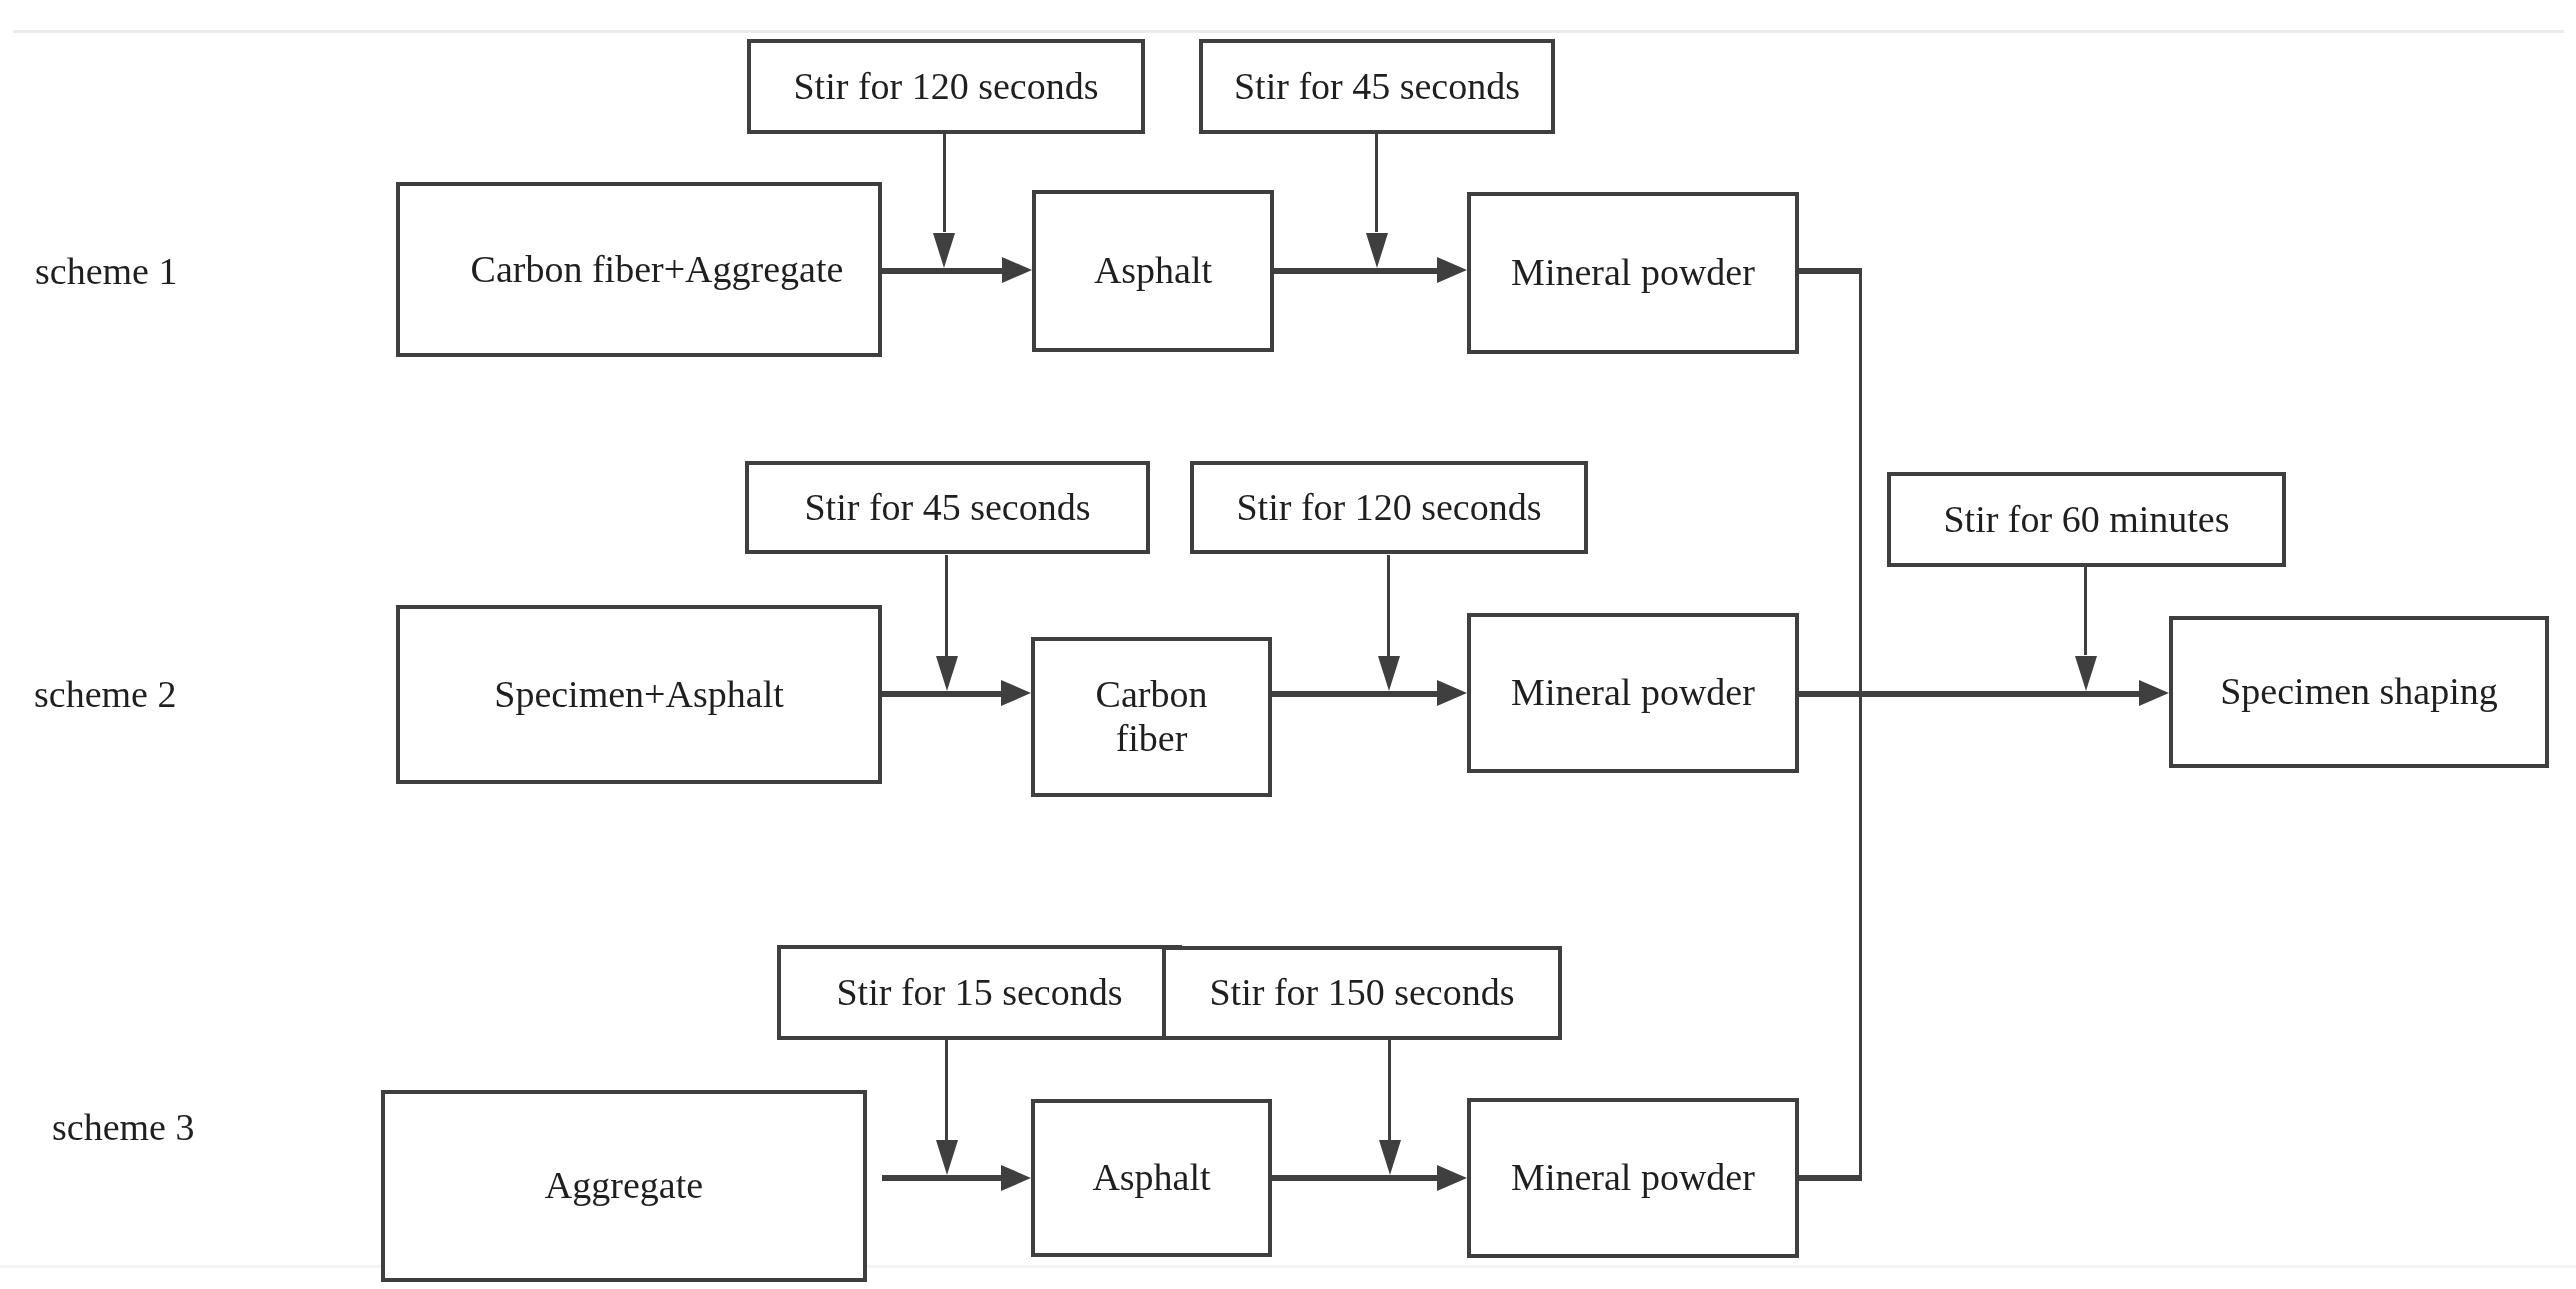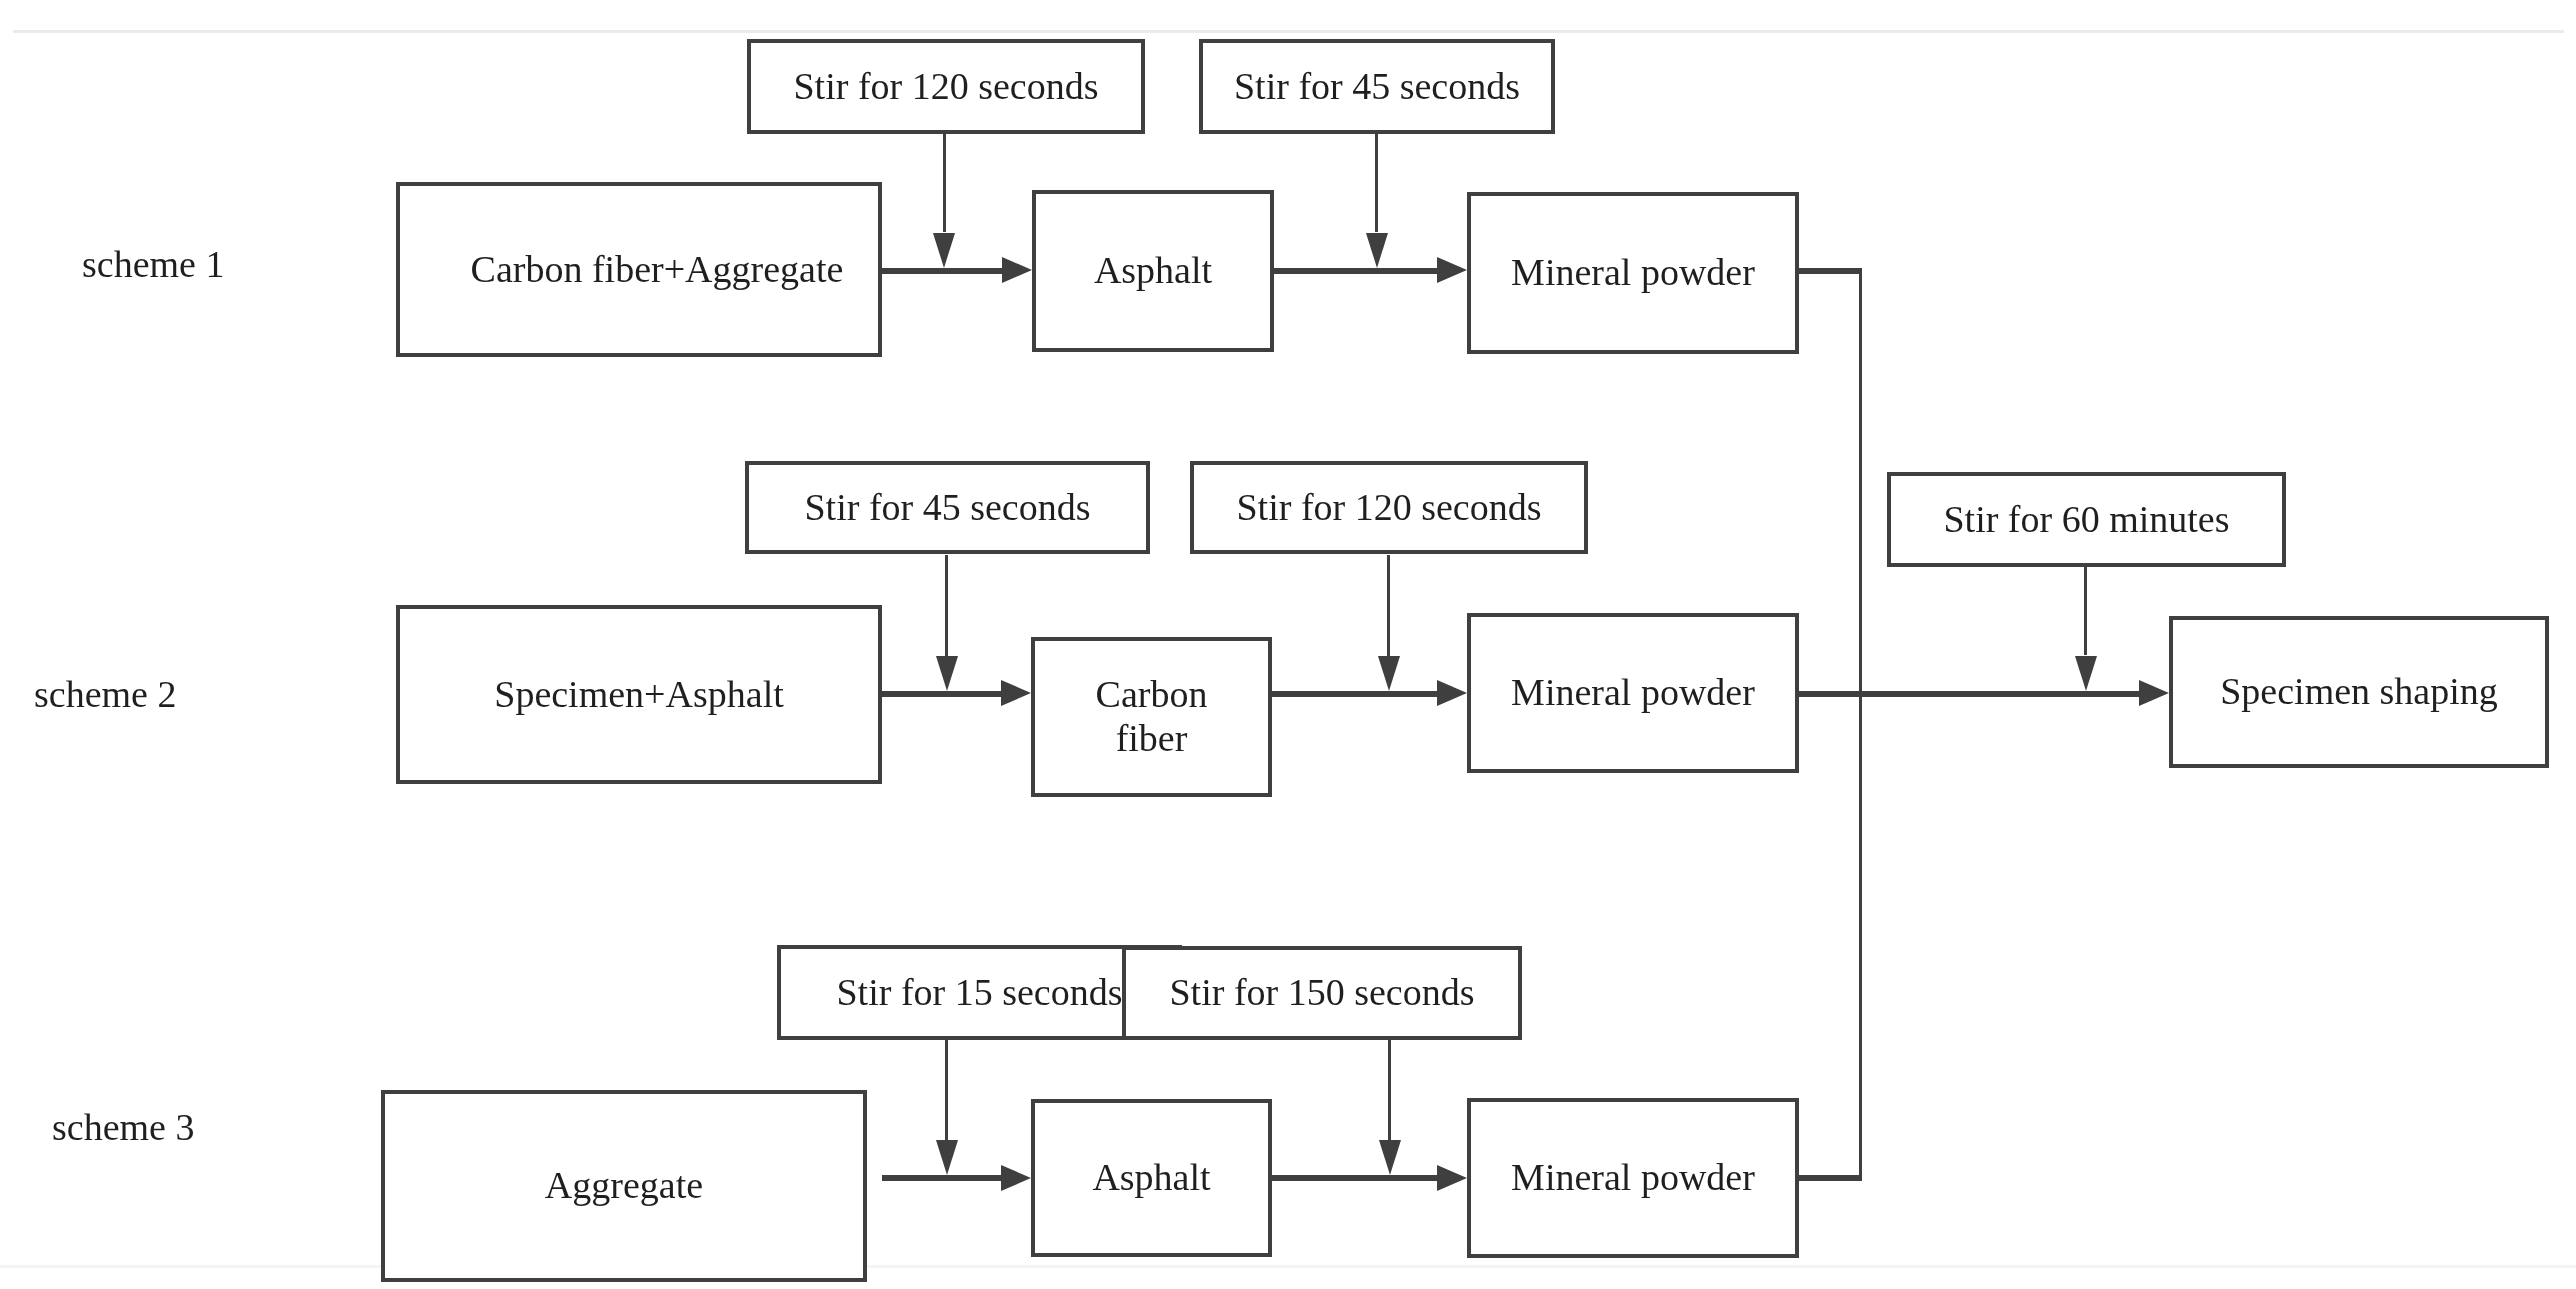--- a/index.html
+++ b/index.html
@@ -58,21 +58,21 @@
   .rule.bottom { background: #f4f4f4; }
 </style>
 </head>
 <body>
 
 <div id="canvas">
 
   <div class="rule top" style="left:12.5px; top:30px; width:2551px;"></div>
   <div class="rule bottom" style="left:0px; top:1265px; width:2576px;"></div>
 
-  <div class="scheme-label" style="left:35px; top:242px;margin-left:47px;">scheme 1</div>
+  <div class="scheme-label" style="left:35px; top:249px;">scheme 1</div>
 
   <div class="box" style="left:396px; top:182px; width:486px; height:175px;padding-left:36px;">
     <span>Carbon fiber+Aggregate</span>
   </div>
   <div class="box" style="left:1032px; top:190px; width:242px; height:162px;">
     <span>Asphalt</span>
   </div>
   <div class="box" style="left:1467px; top:192px; width:332px; height:162px;">
     <span>Mineral powder</span>
   </div>
@@ -139,21 +139,21 @@
   </div>
   <div class="box" style="left:1031px; top:1099px; width:241px; height:158px;">
     <span>Asphalt</span>
   </div>
   <div class="box" style="left:1467px; top:1098px; width:332px; height:160px;">
     <span>Mineral powder</span>
   </div>
   <div class="box" style="left:745px; top:945px; width:405px; height:95px;margin-left:32px;">
     <span>Stir for 15 seconds</span>
   </div>
-  <div class="box" style="left:1122px; top:946px; width:400px; height:94px;">
+  <div class="box" style="left:1162px; top:946px; width:400px; height:94px;">
     <span>Stir for 150 seconds</span>
   </div>
 
   <div class="hline" style="left:882px; top:1175px; width:119px; height:5.8px;"></div>
   <div class="arr-r" style="left:1001px; top:1165px;"></div>
   <div class="hline" style="left:1272px; top:1175px; width:165px; height:5.8px;"></div>
   <div class="arr-r" style="left:1437px; top:1165px;"></div>
   <div class="stub" style="left:1799px; top:1175px; width:63px; height:5.8px;"></div>
 
   <div class="drop-line" style="left:945px; top:1040px; width:3.3px; height:100px;"></div>

